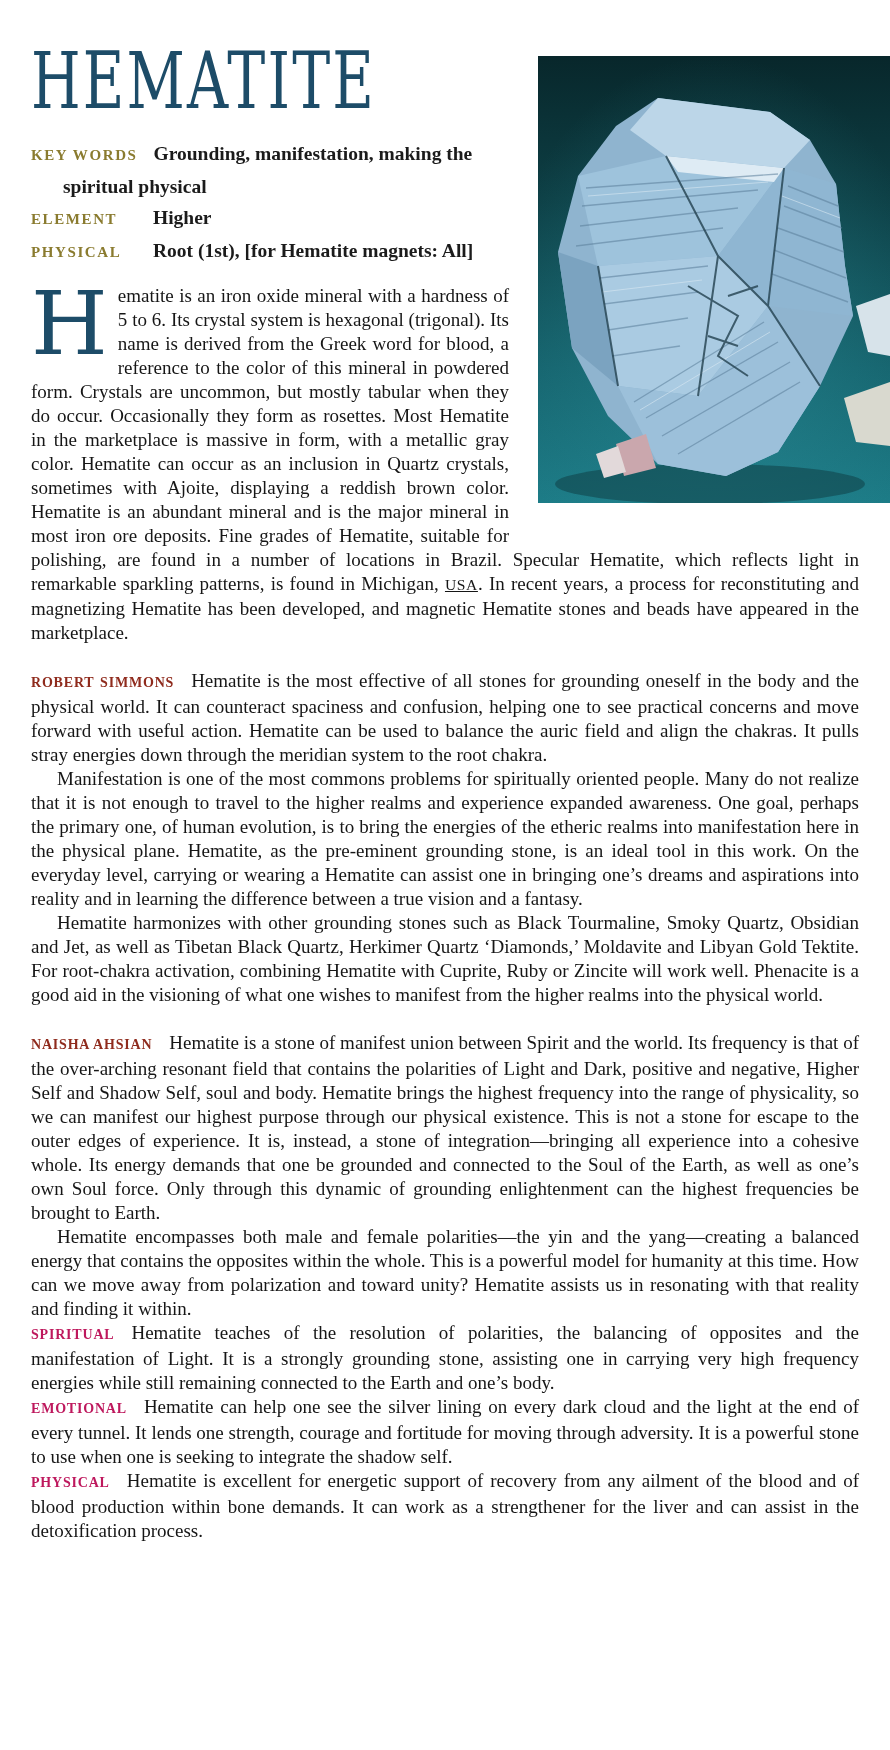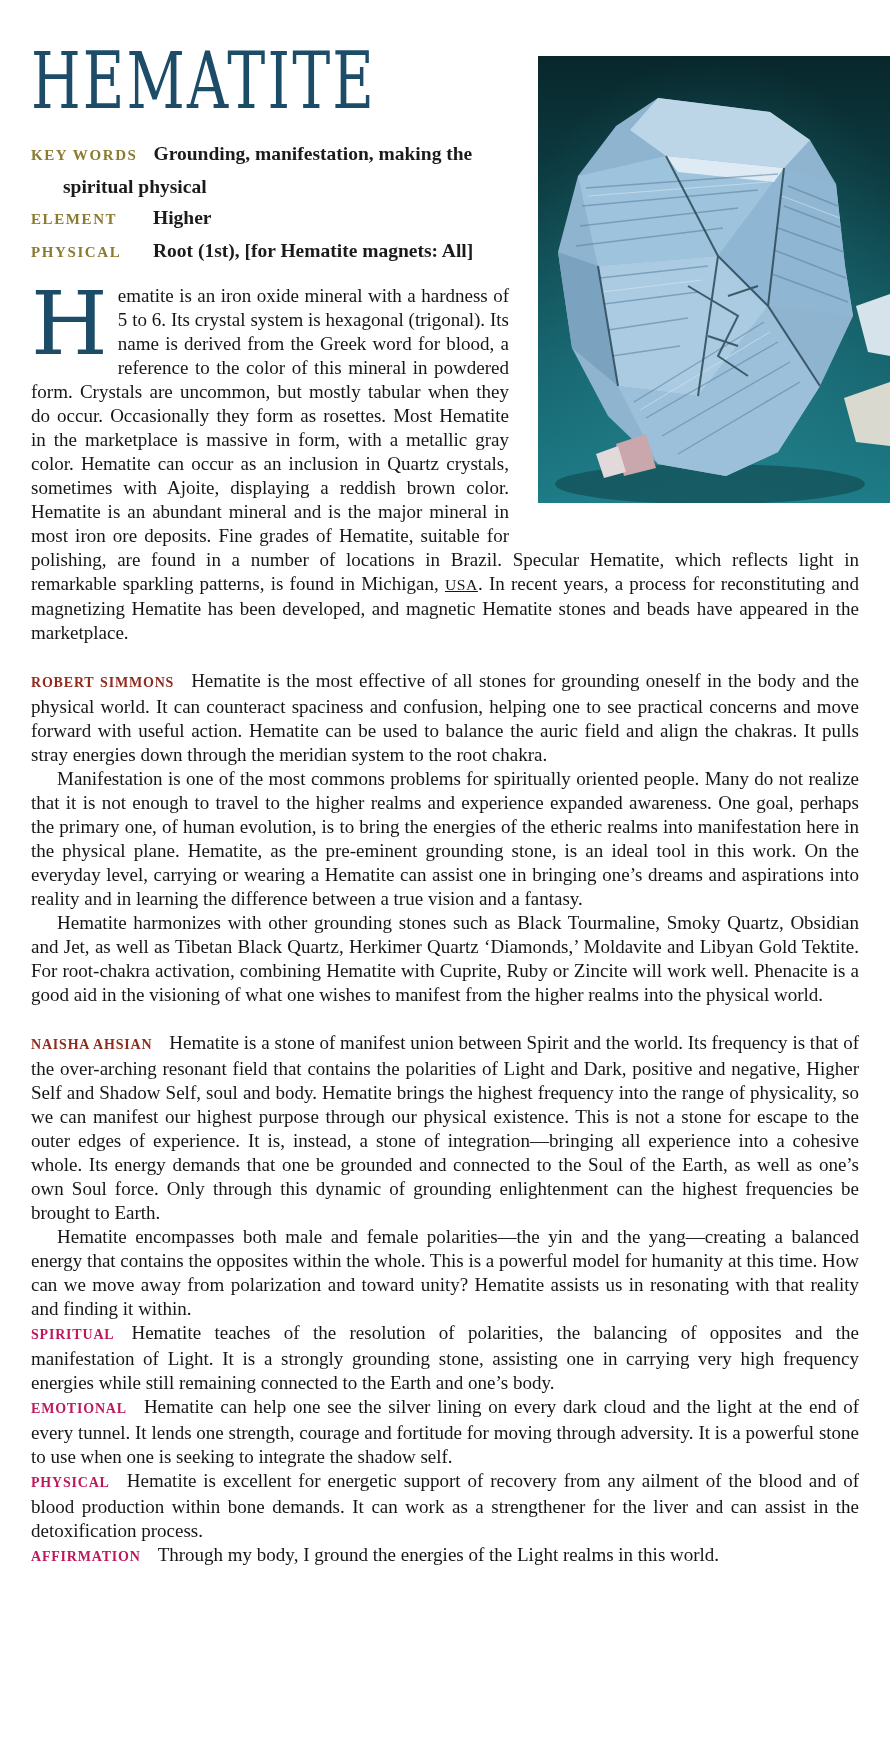--- a/index.html
+++ b/index.html
@@ -188,16 +188,15 @@
 
     <p><span class="runin red">NAISHA AHSIAN</span><span>Hematite is a stone of manifest union between Spirit and the world. Its frequency is that of the over-arching resonant field that contains the polarities of Light and Dark, positive and negative, Higher Self and Shadow Self, soul and body. Hematite brings the highest frequency into the range of physicality, so we can manifest our highest purpose through our physical existence. This is not a stone for escape to the outer edges of experience. It is, instead, a stone of integration—bringing all experience into a cohesive whole. Its energy demands that one be grounded and connected to the Soul of the Earth, as well as one’s own Soul force. Only through this dynamic of grounding enlightenment can the highest frequencies be brought to Earth.</span></p>
     <p class="indent">Hematite encompasses both male and female polarities—the yin and the yang—creating a balanced energy that contains the opposites within the whole. This is a powerful model for humanity at this time. How can we move away from polarization and toward unity? Hematite assists us in resonating with that reality and finding it within.</p>
 
     <p><span class="runin olive">SPIRITUAL</span><span>Hematite teaches of the resolution of polarities, the balancing of opposites and the manifestation of Light. It is a strongly grounding stone, assisting one in carrying very high frequency energies while still remaining connected to the Earth and one’s body.</span></p>
 
     <p><span class="runin olive">EMOTIONAL</span><span>Hematite can help one see the silver lining on every dark cloud and the light at the end of every tunnel. It lends one strength, courage and fortitude for moving through adversity. It is a powerful stone to use when one is seeking to integrate the shadow self.</span></p>
 
     <p><span class="runin olive">PHYSICAL</span><span>Hematite is excellent for energetic support of recovery from any ailment of the blood and of blood production within bone demands. It can work as a strengthener for the liver and can assist in the detoxification process.</span></p>
 
-    <p><span class="runin olive">AFFIRMATION</span><span>Through my body, I ground the energies of the Light realms in this world.</span></p>
 
   </div>
 </div>
 
 </body></html>

